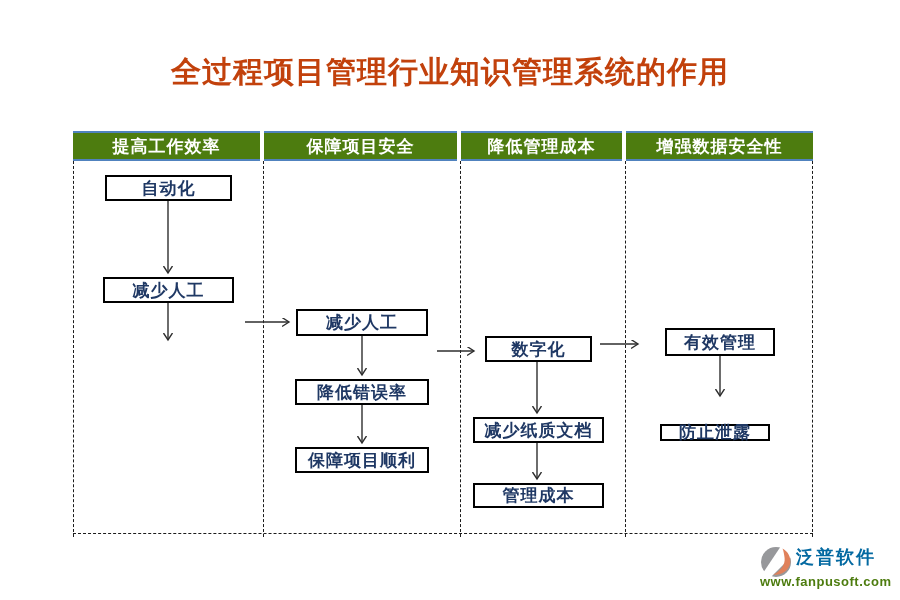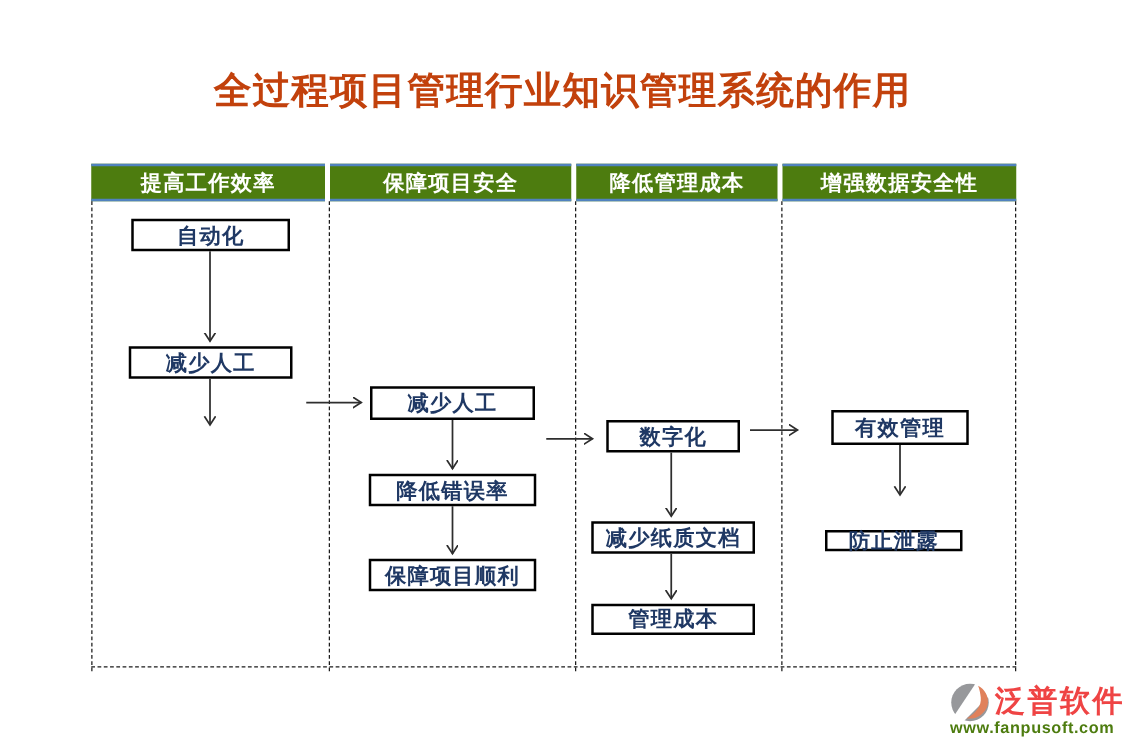--- a/index.html
+++ b/index.html
@@ -20,22 +20,22 @@
   .vdash{position:absolute;top:161px;height:376px;width:0;border-left:1px dashed #1b1b1b;}
   .hdash{position:absolute;top:533px;left:73px;width:740px;height:0;border-top:1px dashed #1b1b1b;}
   .node{
     position:absolute;background:#ffffff;border:2px solid #000000;box-sizing:border-box;
     color:#1F3864;font-weight:bold;font-size:17px;letter-spacing:1px;
     display:flex;align-items:center;justify-content:center;white-space:nowrap;
   }
   #arrows{position:absolute;top:0;left:0;pointer-events:none;}
   .logo{position:absolute;left:758px;top:545px;width:140px;height:50px;}
   .logo-brand{
-    position:absolute;left:38px;top:0px;font-size:24px;font-weight:bold;
-    color:#ef4444;letter-spacing:2px;white-space:nowrap;
+    position:absolute;left:38px;top:0px;font-size:18px;font-weight:bold;
+    color:#0369a1;letter-spacing:2px;white-space:nowrap;
   }
   .logo-url{
     position:absolute;left:2px;top:29px;font-size:13px;font-weight:bold;
     color:#4d7c0f;letter-spacing:0.5px;white-space:nowrap;
   }
   .logo-mark{position:absolute;left:2px;top:1px;}
 </style>
 </head>
 <body>
 

